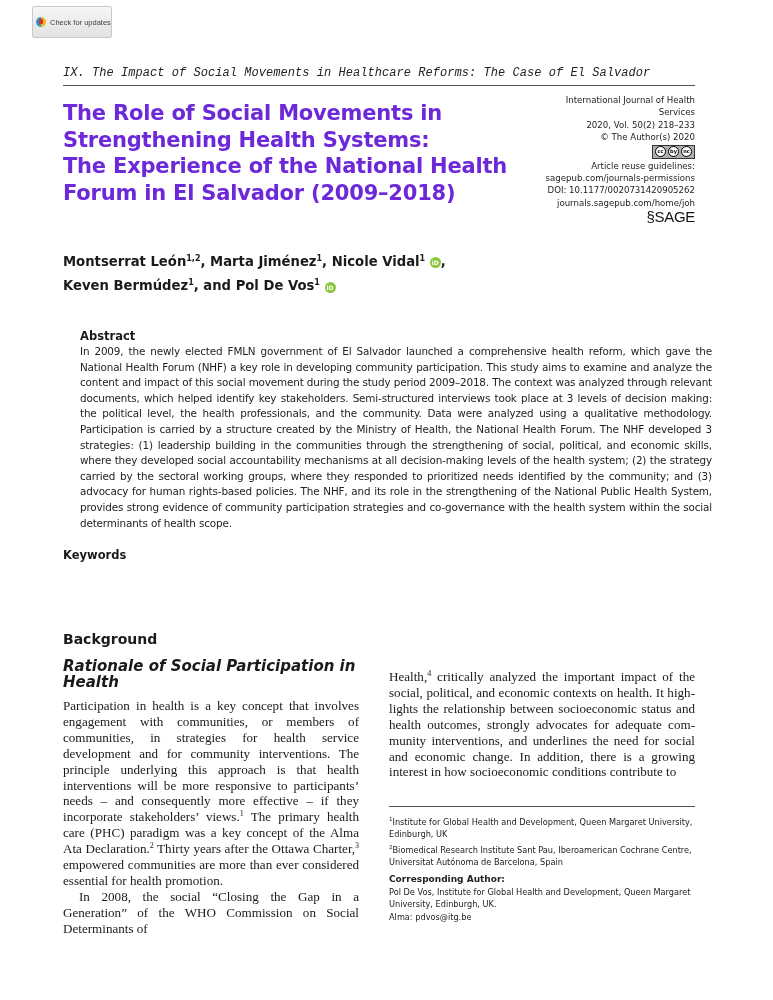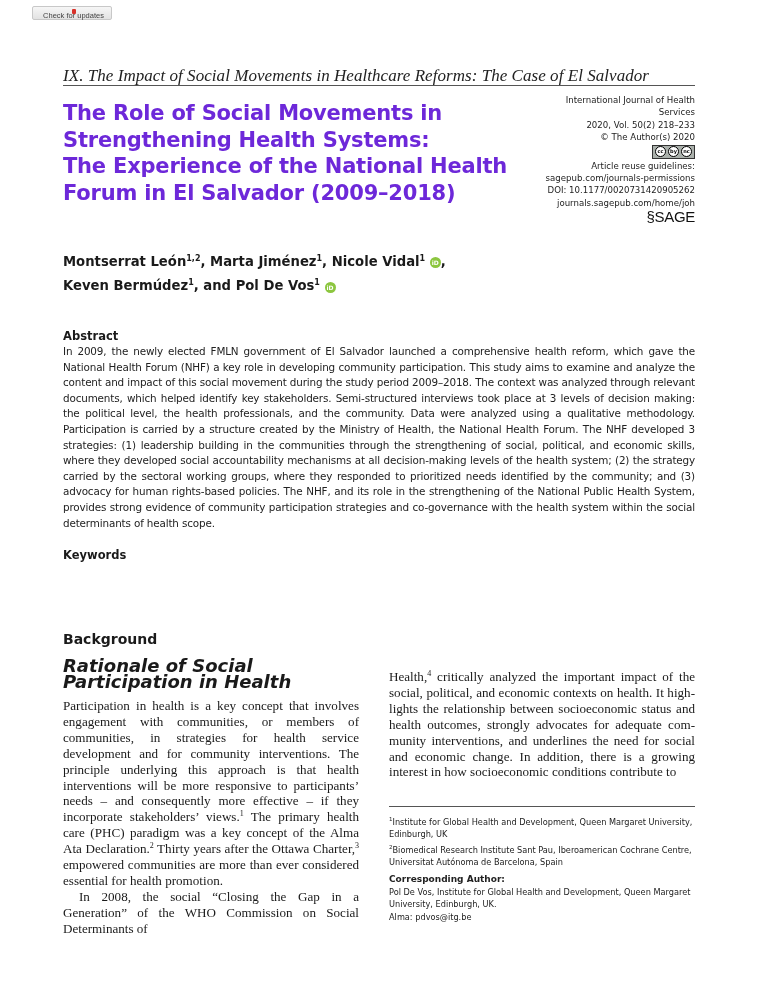--- a/index.html
+++ b/index.html
@@ -1,32 +1,31 @@
 <!DOCTYPE html>
 <html><head>
 <meta charset="utf-8">
 <style>
   html, body { margin: 0; padding: 0; background: #ffffff; }
   body { width: 773px; height: 1000px; position: relative; overflow: hidden; color: #1a1a1a; }
 
   .update-badge {
-    position: absolute; left: 32px; top: 6px; width: 80px; height: 14px;
+    position: absolute; left: 32px; top: 6px; width: 80px; height: 32px;
     border: 1px solid #c8c8c8; border-radius: 2px;
     background: linear-gradient(#f6f6f6, #e2e2e2);
     display: flex; align-items: center; gap: 4px; padding-left: 3px; box-sizing: border-box;
     font-family: "Liberation Sans", sans-serif; font-size: 7.5px; color: #444;
     cursor: pointer;
-    flex-direction: column;
   }
   .update-badge .ic { width: 10px; height: 10px; border-radius: 50%; background: conic-gradient(#f2b818 0 50%, #2a93c9 50% 100%); position: relative; }
   .update-badge .ic::after { content:""; position:absolute; left:3px; top:2px; width:4px; height:5px; background:#d8322b; border-radius:1px; }
 
   .running-head {
     position: absolute; left: 63px; top: 66px; width: 632px;
-    font-family: Liberation Serif, serif; font-style: italic; font-size: 17px; color: #222;
+    font-family: Liberation Mono, monospace; font-style: italic; font-size: 12px; color: #222;
     letter-spacing: 0.05px;
   }
   .head-rule { position: absolute; left: 63px; top: 85px; width: 632px; height: 1px; background: #555; }
 
   .title {
     position: absolute; left: 63px; top: 100px; width: 480px;
     font-family: "DejaVu Sans", sans-serif; font-weight: bold; font-size: 21px; line-height: 26.5px;
     color: #6d28d9; margin: 0; letter-spacing: -0.2px;
   }
 
@@ -45,34 +44,34 @@
   .authors {
     position: absolute; left: 63px; top: 248px; width: 640px;
     font-family: "DejaVu Sans", sans-serif; font-weight: bold; font-size: 13.2px; line-height: 21px; color: #1a1a1a;
   }
   .authors sup { font-size: 8px; font-weight: bold; margin-top: 28px; }
   .orcid {
     display: inline-block; width: 11px; height: 11px; border-radius: 50%; background: #8cc63f;
     color: #fff; font-size: 6px; line-height: 11px; text-align: center; vertical-align: 1px; font-weight: bold; cursor: pointer;
   }
 
-  .abstract-block { position: absolute; left: 63px; top: 329px; width: 632px; }
+  .abstract-block { position: absolute; left: 80px; top: 329px; width: 632px; }
   .section-label { font-family: "DejaVu Sans", sans-serif; font-weight: bold; font-size: 11.5px; line-height: 15px; color: #1a1a1a; }
   .abstract-text {
     font-family: "DejaVu Sans", sans-serif; font-size: 10.4px; line-height: 15.6px; color: #222;
     text-align: justify; margin: 0; letter-spacing: -0.15px;
   }
 
   .keywords-block { position: absolute; left: 63px; top: 548px; width: 632px; }
 
   .col-left { position: absolute; left: 63px; top: 630px; width: 296px; }
   .col-right { position: absolute; left: 389px; top: 669px; width: 306px; }
 
   .bg-heading { font-family: "DejaVu Sans", sans-serif; font-weight: bold; font-size: 14px; line-height: 18px; margin: 0; color: #1a1a1a; }
-  .sub-heading { font-family: "DejaVu Sans", sans-serif; font-style: italic; font-size: 18px; line-height: 16px; margin: 10px 0 8px 0; color: #1a1a1a; }
+  .sub-heading { font-family: "DejaVu Sans", sans-serif; font-style: italic; font-size: 15px; line-height: 16px; margin: 10px 0 8px 0; color: #1a1a1a; }
   .body-text {
     font-family: "Liberation Serif", serif; font-size: 13.1px; line-height: 15.9px; color: #1a1a1a;
     text-align: justify; margin: 0; hyphens: manual;
   }
   .body-text.indent { text-indent: 16px; }
   .body-text sup { font-size: 8px; line-height: 0; }
 
   .fn-rule { position: absolute; left: 389px; top: 806px; width: 306px; height: 1px; background: #555; }
   .footnotes {
     position: absolute; left: 389px; top: 813px; width: 310px;

